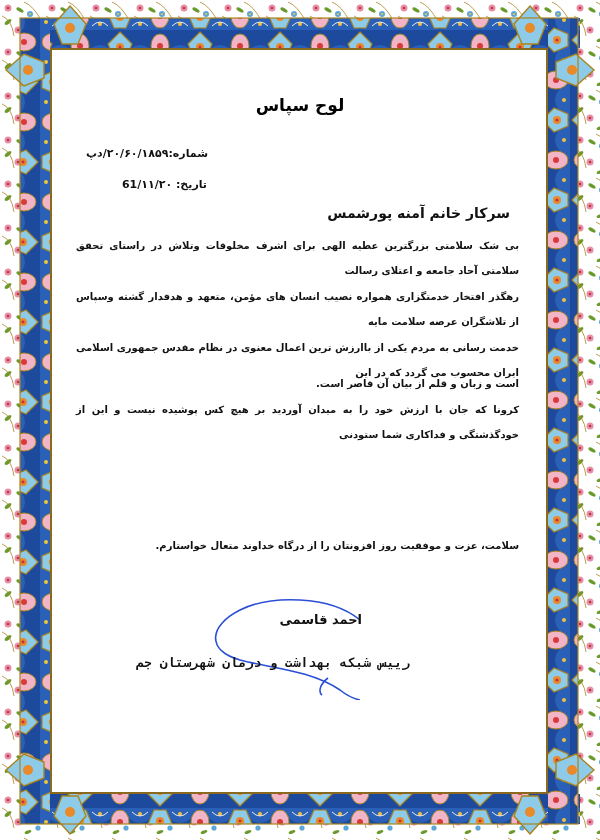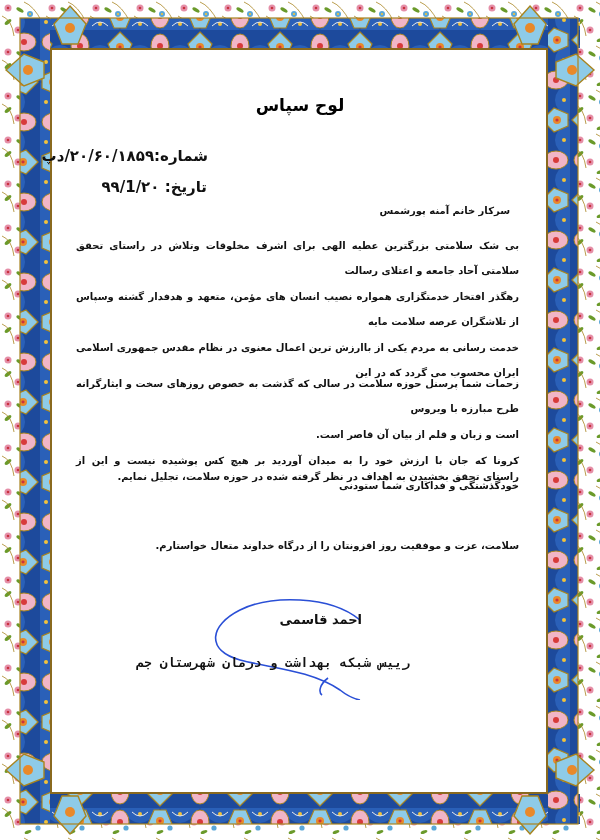--- a/index.html
+++ b/index.html
@@ -4,22 +4,22 @@
 <style>
   html, body { margin:0; padding:0; }
   body { width:600px; height:840px; position:relative; overflow:hidden; background:#ffffff;
          font-family:"DejaVu Sans", sans-serif; }
   .frame { position:absolute; inset:0; }
   .frame svg { position:absolute; left:0; top:0; }
   .paper { position:absolute; left:50px; top:48px; width:498px; height:746px; background:#fff;
            border:2px solid #8a6a1f; box-sizing:border-box; }
   .txt { position:absolute; direction:rtl; color:#111; white-space:nowrap; }
   .title { left:0; width:600px; top:95px; text-align:center; font-size:17px; font-weight:bold; direction:rtl; position:absolute; }
-  .meta { font-size:15px; font-weight:bold; }
-  .addressee { font-size:10px; font-weight:bold; right:90px; top:205px; }
+  .meta { font-size:11px; font-weight:bold; }
+  .addressee { font-size:14px; font-weight:bold; right:90px; top:205px; }
   .para { position:absolute; right:80px; width:445px; direction:rtl; text-align:justify;
           font-size:10px; line-height:25px; color:#111; }
   .para p { margin:1px; text-align-last:right;font-weight:bold; }
   .sig-name { font-size:13px; font-weight:bold; }
   .sig-title { font-size:13px; font-weight:bold; }
   .signature { position:absolute; left:200px; top:590px; }
 </style>
 </head>
 <body>
 
@@ -102,38 +102,36 @@
 
     <rect x="20" y="18" width="558" height="806" fill="none" stroke="#a8841f" stroke-width="1.2"></rect>
   </svg>
 </div>
 
 <div class="paper"></div>
 
 <div class="title">لوح سپاس</div>
 
 <div class="txt meta" style="right:392px; top:147px;">شماره:۲۰/۶۰/۱۸۵۹/دپ</div>
-<div class="txt meta" style="right:393px; top:178px;">تاریخ: ۹۹/1/۲۰</div>
+<div class="txt meta" style="right:393px; top:178px;">تاریخ: 61/۱۱/۲۰</div>
 
 <div class="txt addressee">سرکار خانم آمنه پورشمس</div>
 
 <div class="para" style="top:232px;">
   <p>بی شک سلامتی بزرگترین عطیه الهی برای اشرف مخلوقات وتلاش در راستای تحقق سلامتی آحاد جامعه و اعتلای رسالت</p>
   <p>رهگذر افتخار خدمتگزاری همواره نصیب انسان های مؤمن، متعهد و هدفدار گشته وسپاس از تلاشگران عرصه سلامت مایه</p>
   <p>خدمت رسانی به مردم یکی از باارزش ترین اعمال معنوی در نظام مقدس جمهوری اسلامی ایران محسوب می گردد که در این</p>
 </div>
 
 <div class="para" style="top:370px;">
-  <p>زحمات شما پرسنل حوزه سلامت در سالی که گذشت به خصوص روزهای سخت و ایثارگرانه طرح مبارزه با ویروس</p>
   <p>است و زبان و قلم از بیان آن قاصر است.</p>
   <p>کرونا که جان با ارزش خود را به میدان آوردید بر هیچ کس پوشیده نیست و این از خودگذشتگی و فداکاری شما ستودنی</p>
 </div>
 
 <div class="para" style="top:463px;">
-  <p>راستای تحقق بخشیدن به اهداف در نظر گرفته شده در حوزه سلامت، تجلیل نمایم.</p>
 </div>
 
 <div class="para" style="top:532px;">
   <p>سلامت، عزت و موفقیت روز افزونتان را از درگاه خداوند متعال خواستارم.</p>
 </div>
 
 <div class="signature">
   <svg width="160" height="110" viewBox="0 0 160 110" style="position:absolute; left:10px; top:0;">
     <path d="M150 30 C120 5 60 5 30 20 C0 35 -5 60 30 70 C60 78 100 80 130 100 C140 108 150 110 150 110 M118 88 C110 94 108 102 112 105" stroke="#2a4fd6" stroke-width="1.6" fill="none"></path>
   </svg>

